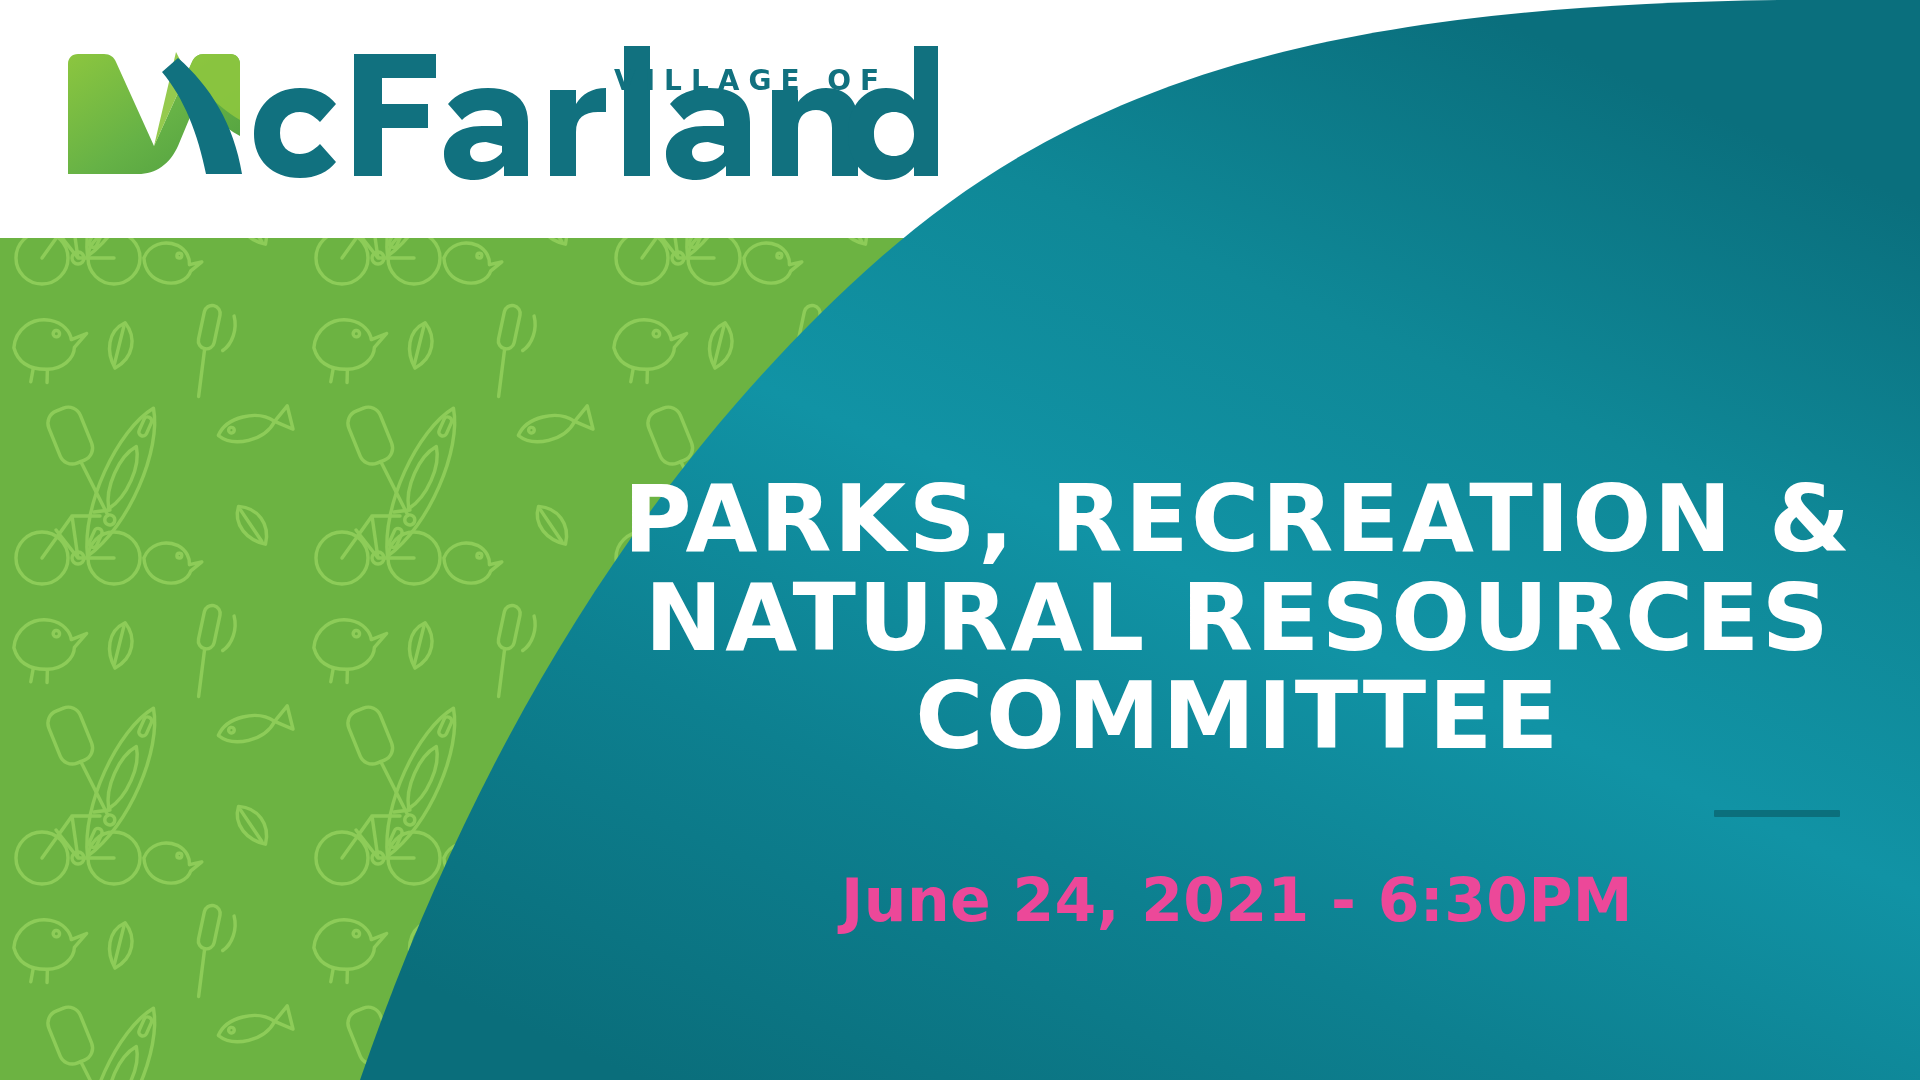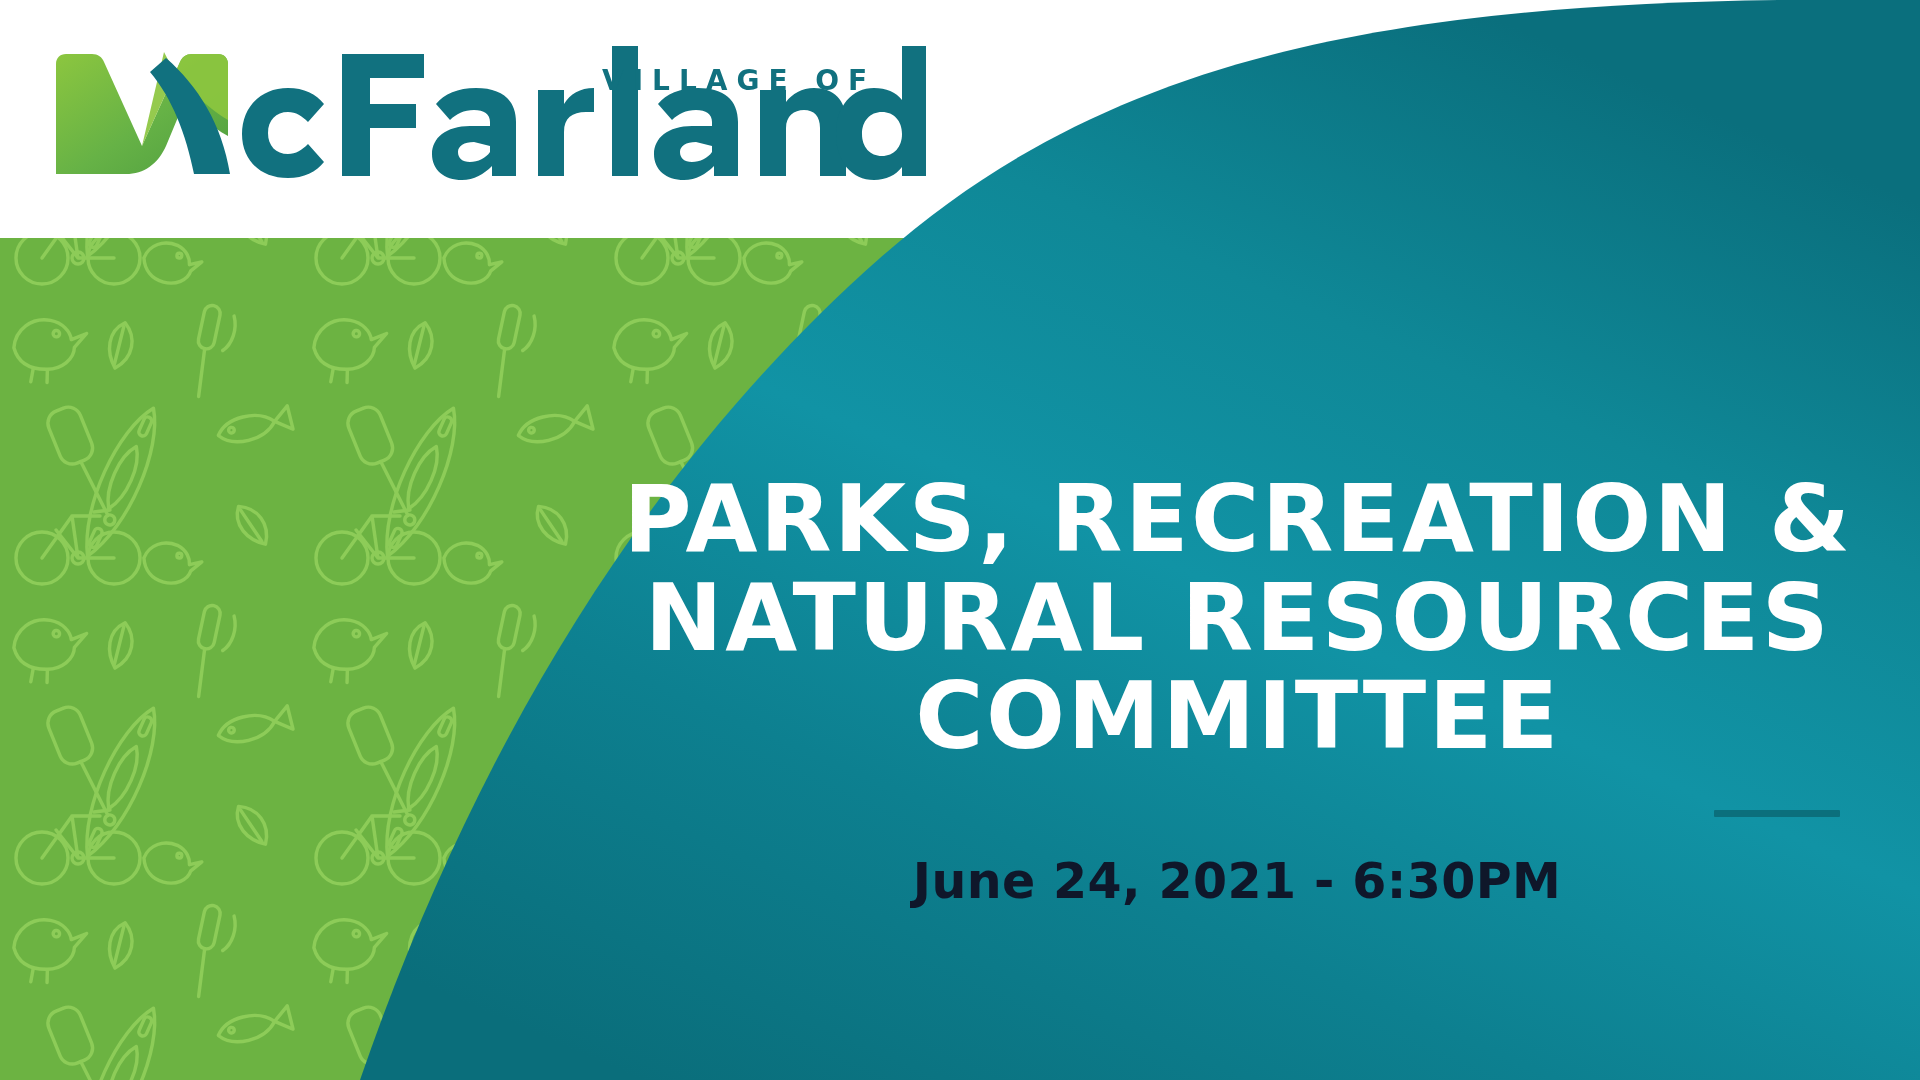--- a/index.html
+++ b/index.html
@@ -27,21 +27,21 @@
   .bg-svg {
     position: absolute;
     top: 0; left: 0;
     width: 1920px;
     height: 1080px;
     display: block;
   }
   
   .logo-wrap {
     position: absolute;
-    left: 46px;
+    left: 58px;
     top: 28px;
     width: 880px;
     height: 160px;
   }
   .logo-svg { display:block; }
 
   
   .content {
     position: absolute;
     right: 42px;
@@ -66,26 +66,26 @@
     margin-top: 44px;
     padding-right: 38px;
   }
   .divider {
     width: 126px;
     height: 7px;
     background: #0b6f7c;
     border-radius: 1px;
   }
   .date {
-    color: #0f172a;
+    color: #ec4899;
     font-family: "DejaVu Sans", sans-serif;
     font-weight: 700;
-    font-size: 49px;
+    font-size: 60px;
     letter-spacing: 0.4px;
-    margin: 4px;
+    margin: 16px;
     padding-top: 32px;
     padding-right: 2px;
   }
 </style>
 </head>
 <body>
 
 <div class="slide">
 
   <div class="bg-layer">

